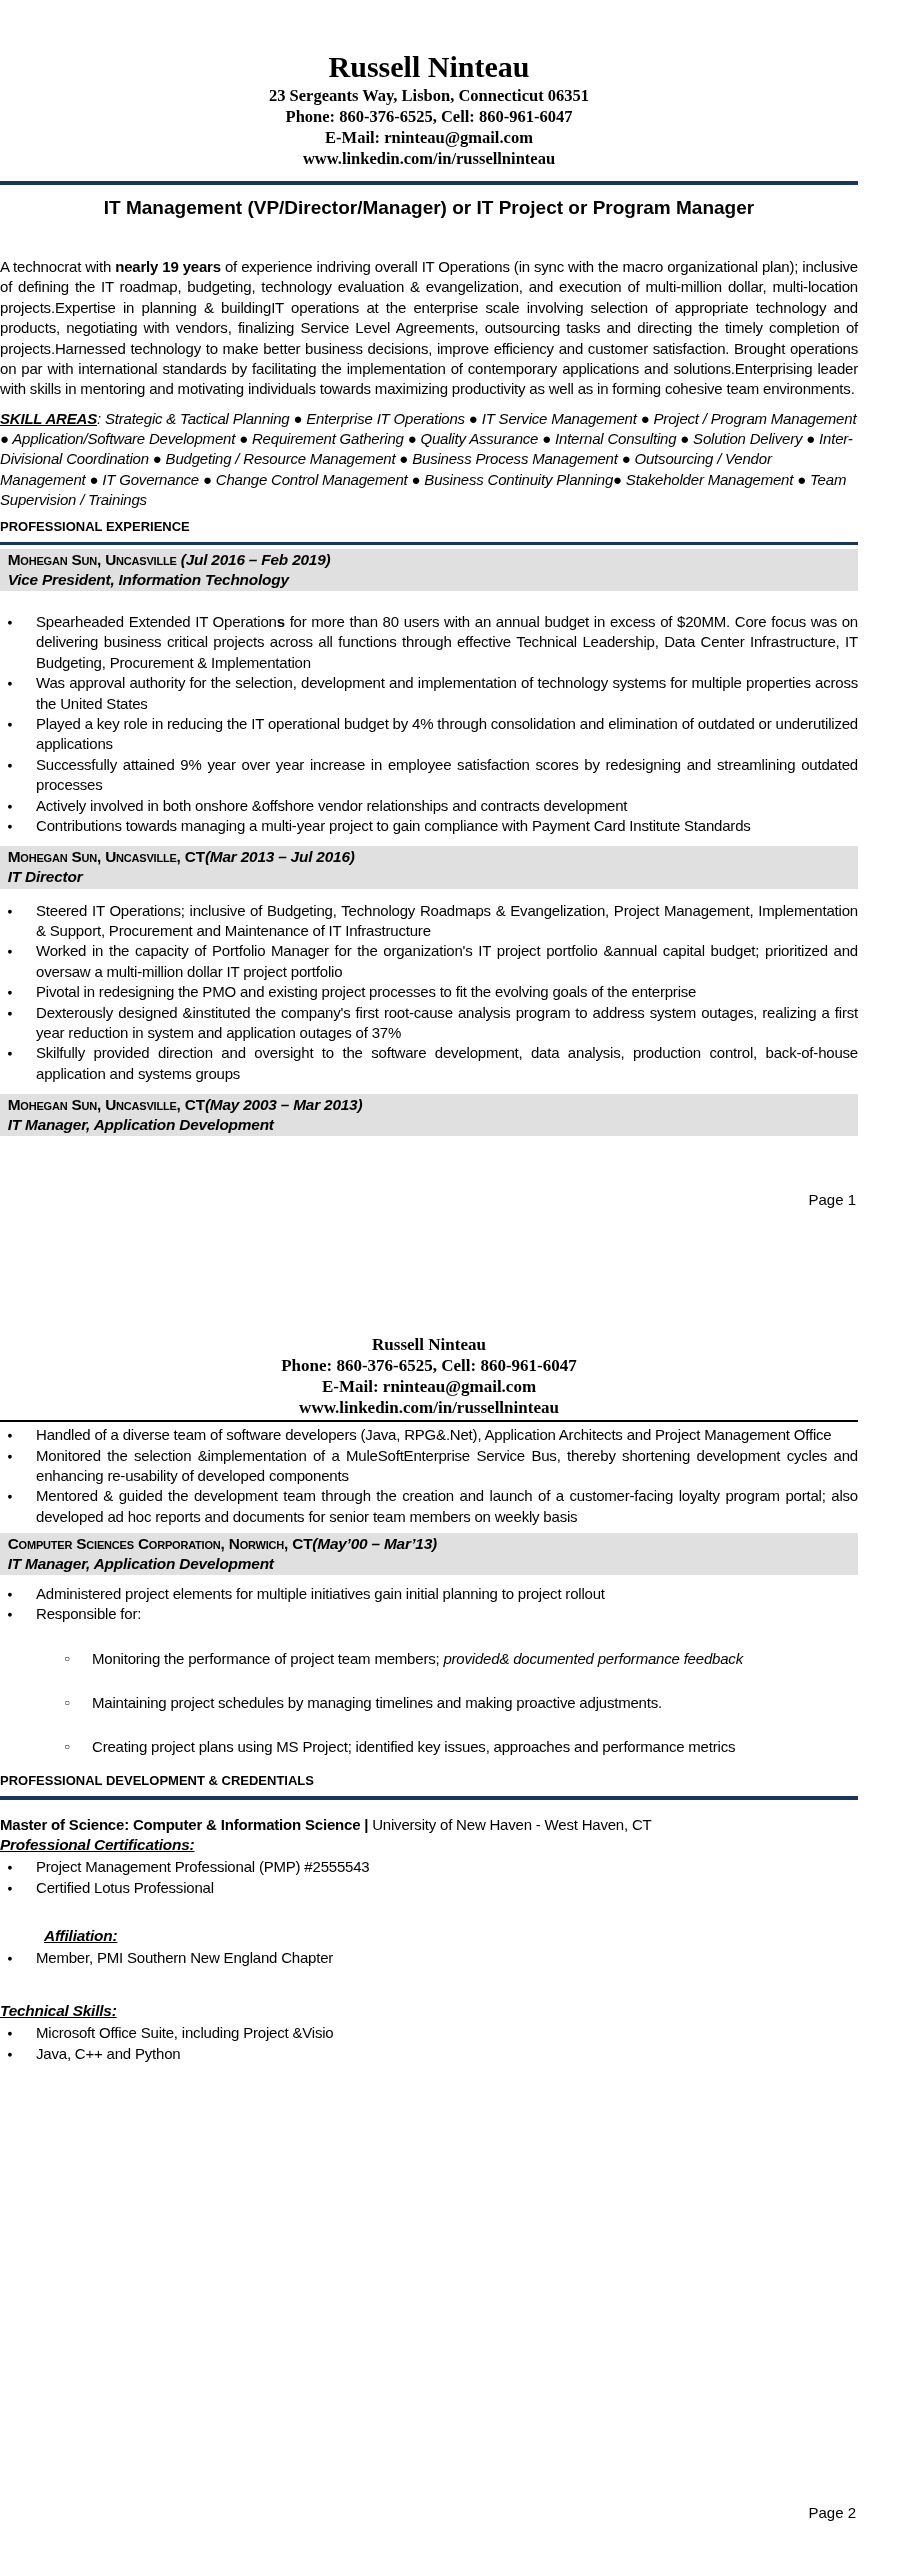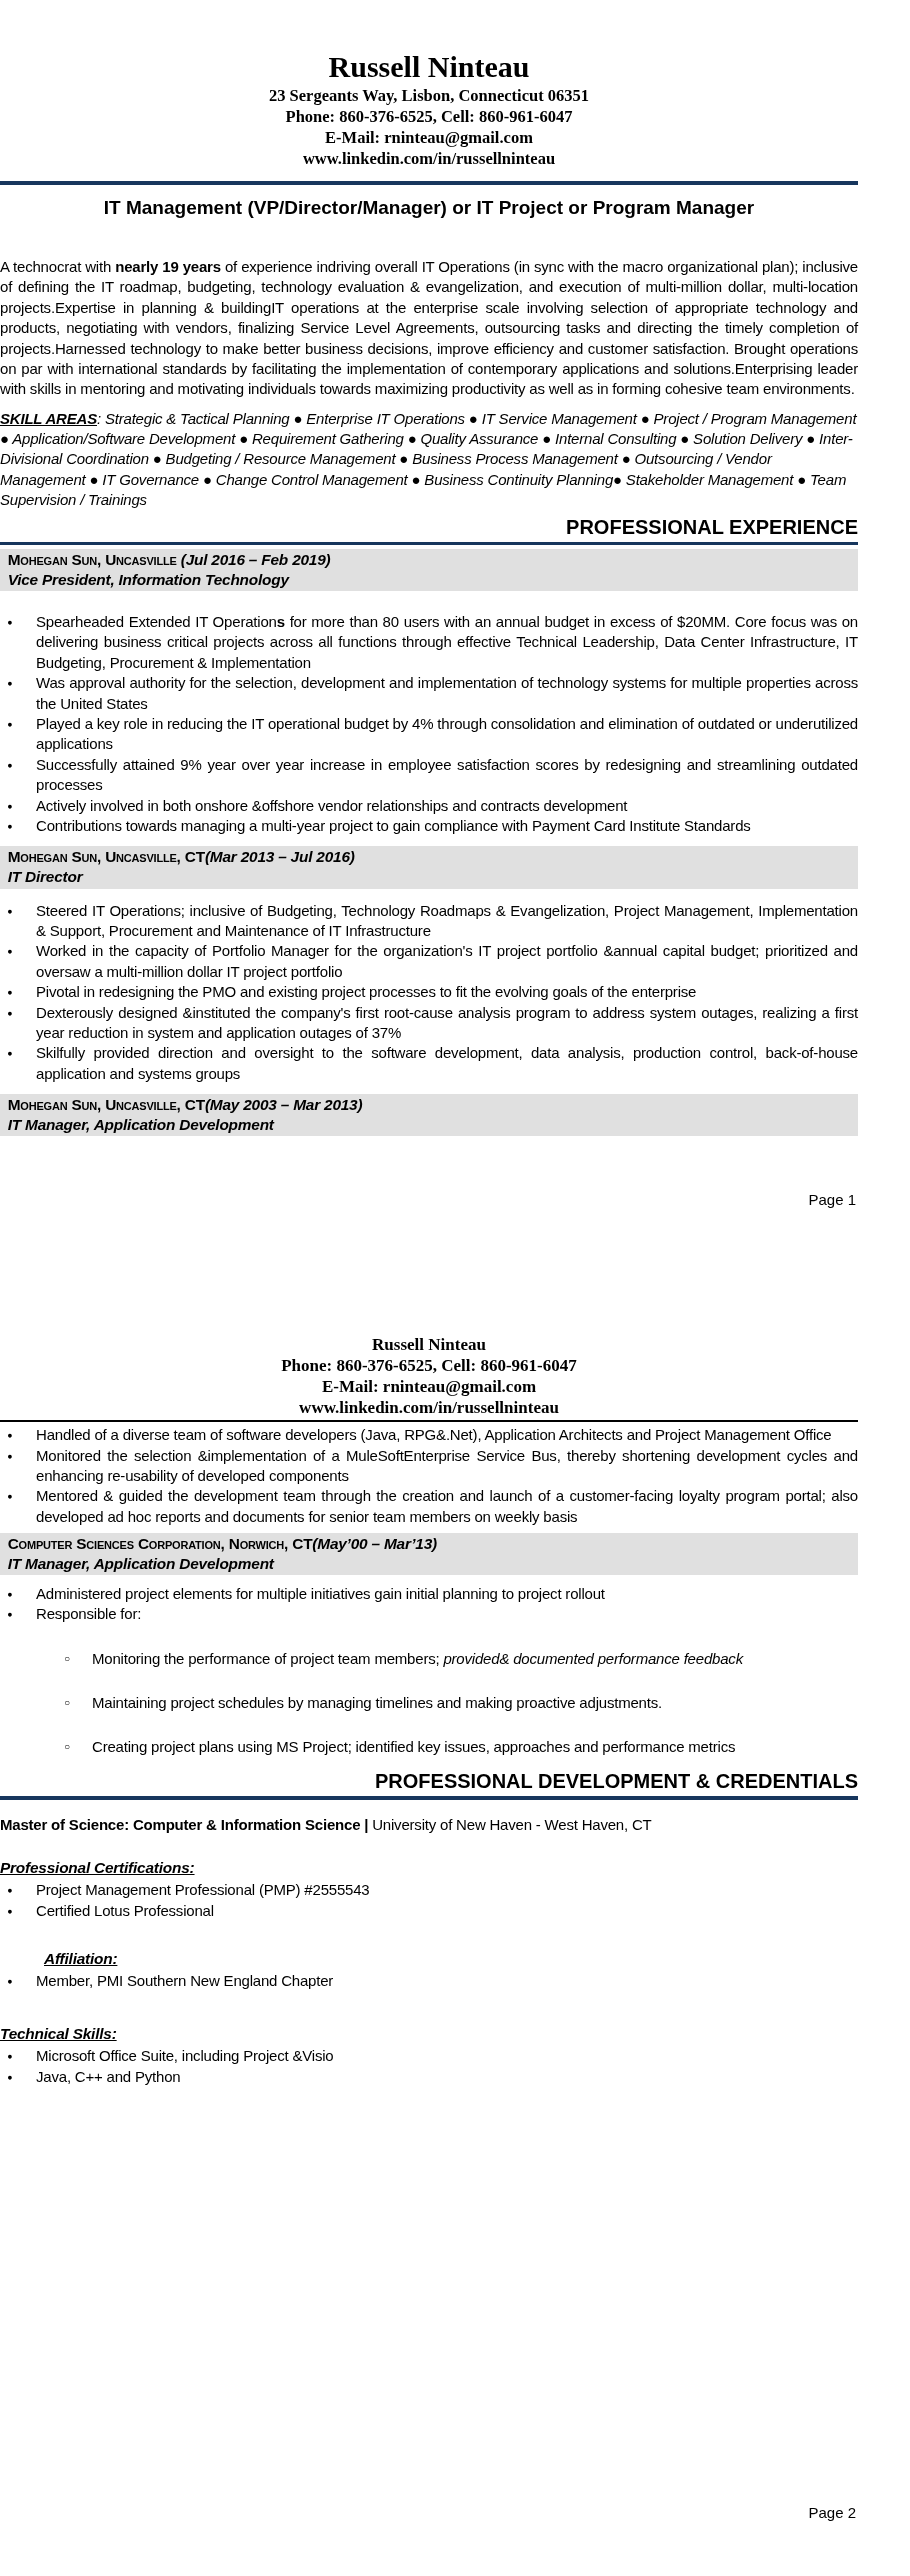--- a/index.html
+++ b/index.html
@@ -27,21 +27,21 @@
   .rule-1 { margin-top:12px; }
   .thin-rule { height:1.7px; background:#000; border:none; margin-top:2.2px; }
 
   .headline { text-align:center; font-weight:bold; font-size:19px; line-height:25px; margin-top:10px; }
 
   .summary { margin-top:37px; text-align:justify; }
 
   .skills { margin-top:8.8px; text-align:left; font-style:italic; }
   .skills .lbl { font-weight:bold; text-decoration:underline; }
 
-  .sec-heading { text-align:right; font-weight:bold; font-size:20px; line-height:20px; margin-top:6.6px; }
+  .sec-heading { text-align:left; font-weight:bold; font-size:13px; line-height:20px; margin-top:6.6px; }
   .rule-2 { margin-top:4.4px; }
 
   .job-header {
     background:#E0E0E0;
     margin-top:10px;
     padding:1.1px 7.7px;
     font-size:15.4px; line-height:20px;
     letter-spacing:-0.2px;
   }
   .job-header.first { margin-top:3.3px; }
@@ -76,21 +76,21 @@
 
   ul.cont-bullets { margin-top:3.3px; }
 
   .education { margin-top:14.3px; font-size:15px; line-height:20.4px; letter-spacing:-0.2px; }
   .education .ebold { font-weight:bold; }
 
   .mini-heading {
     font-weight:bold; font-style:italic; text-decoration:underline;
     font-size:15.4px; line-height:20px; letter-spacing:-0.2px;
   }
-  .mh-cert { margin-top:23px; }
+  .mh-cert { }
   .mh-aff  { margin-top:27.5px;margin-left:44px; }
   .mh-tech { margin-top:33px; }
   ul.plain { margin-top:2.2px; text-align:left; }
 
   .bold { font-weight:bold; }
   .ital { font-style:italic; }
 </style>
 </head>
 <body>
 

